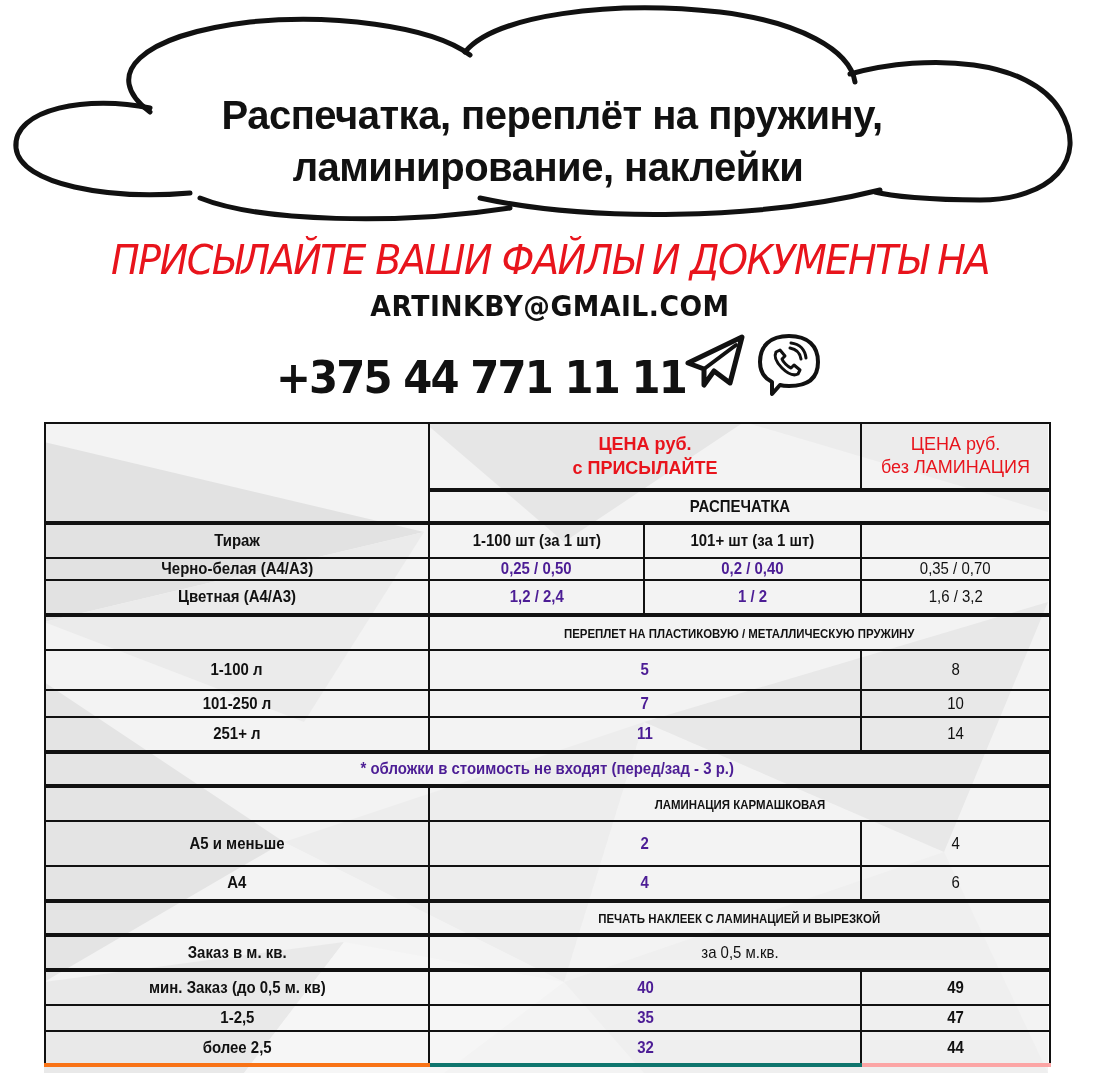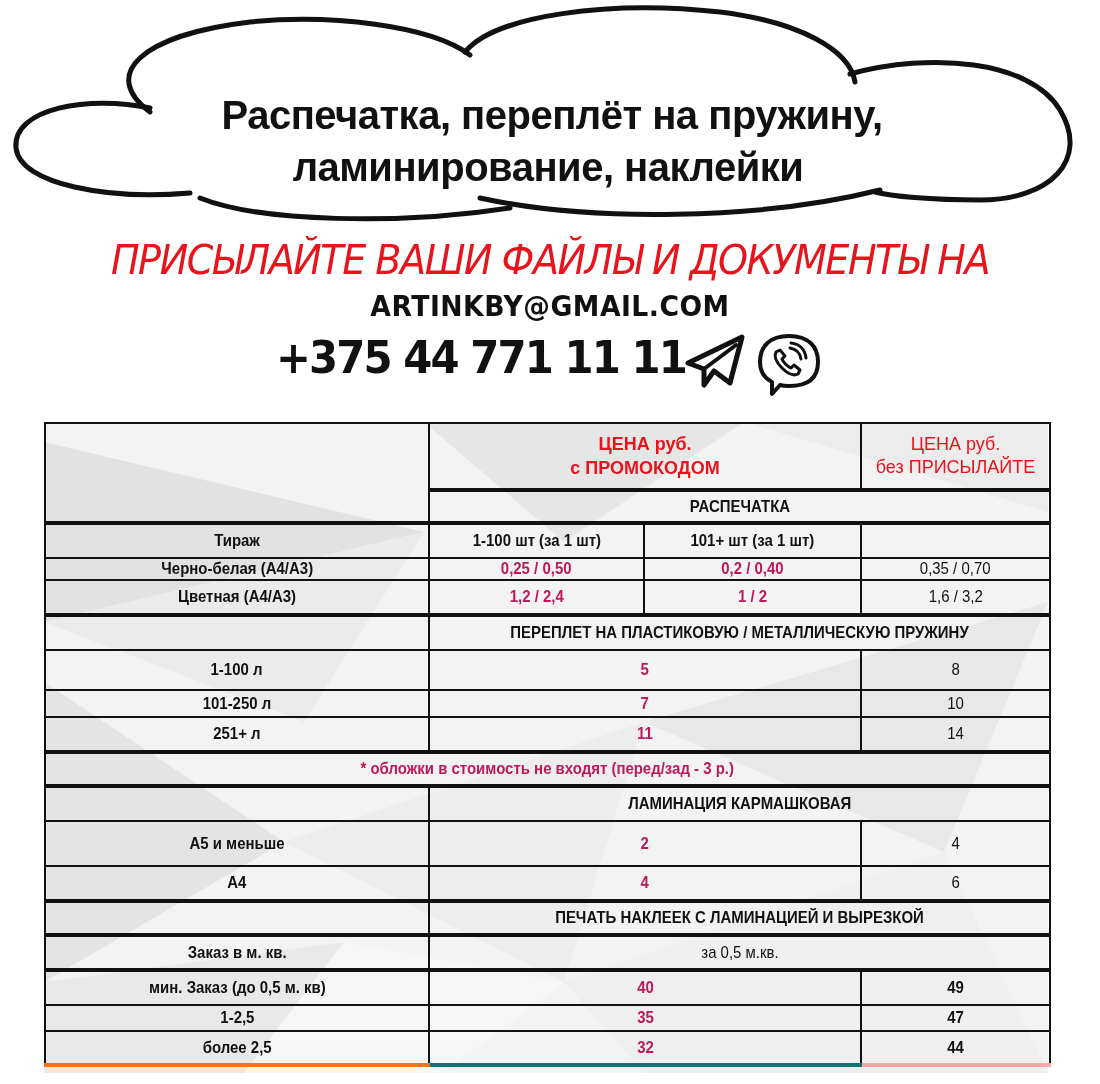--- a/index.html
+++ b/index.html
@@ -21,46 +21,46 @@
     color:#e8141c; font-family:"DejaVu Sans", sans-serif; font-style:italic;
     font-size:41px; letter-spacing:-1.6px; transform:scaleX(0.93);
     transform-origin:center; font-weight:normal;
   }
   .email {
     position:absolute; top:289px; left:0; width:1100px; text-align:center;
     font-family:"DejaVu Sans", sans-serif; font-weight:bold; font-size:29px;
     color:#111; letter-spacing:0.5px; transform:scaleX(0.92);
   }
   .phone-row {
-    position:absolute; top:322px; left:276px; height:70px; display:flex; align-items:center;
+    position:absolute; top:342px; left:276px; height:70px; display:flex; align-items:center;
   }
   .phone {
     font-family:"DejaVu Sans", sans-serif; font-weight:bold; font-size:44px;
     color:#111; letter-spacing:-2px; transform:scaleX(0.95); transform-origin:left center;
   }
   .ico { position:absolute; }
   .bgtri { position:absolute; left:44px; top:422px; width:1004px; height:651px; }
   table.price {
     position:absolute; left:44px; top:422px; width:1005px;
     border-collapse:collapse; table-layout:fixed;
     font-family:"Liberation Sans", sans-serif; font-weight:bold; font-size:17px;
     color:#111; background:transparent;
   }
   table.price td {
     border:2px solid #111; text-align:center; vertical-align:middle;
     padding:0; overflow:hidden; white-space:nowrap;
     transform:none;
   }
   table.price td span { display:inline-block; transform:scaleX(0.88); }
-  .red { color:#be185d; }
+  .red { color:#4c1d95; }
   .normal { font-weight:normal; }
   .thickT td { border-top:4px solid #111 !important; }
   .hdr-red { color:#e8141c; font-weight:bold; font-size:18px; line-height:24px; }
   .hdr-red2 { color:#e8141c; font-weight:normal; font-size:18px; line-height:23px; }
-  .sec { font-size:17px; }
+  .sec { font-size:13px; }
 </style>
 </head>
 <body>
 
 <svg class="cloud" viewBox="0 0 1100 230">
   <path d="M150,105 C95,55 200,18 330,22 C400,22 450,35 480,55 C500,10 620,2 720,12 C800,22 850,50 862,80 C920,55 1030,55 1065,105 C1100,155 1060,200 980,202 C920,205 880,198 870,192 C700,228 560,222 465,200 C380,220 260,222 180,196 C110,205 20,185 18,150 C15,110 80,95 150,105 Z" fill="#ffffff" stroke="none"></path>
   <g fill="none" stroke="#111" stroke-width="5" stroke-linecap="round">
     <path d="M150,112 C100,75 140,35 250,22 C330,14 430,25 470,55"></path>
     <path d="M465,52 C495,15 610,0 720,12 C800,22 850,50 855,82"></path>
     <path d="M850,74 C930,52 1030,60 1060,110 C1090,160 1050,200 980,200 C930,200 890,196 875,192"></path>
@@ -110,25 +110,25 @@
     <col style="width:384px">
       <col style="width:215px">
       <col style="width:217px">
       <col style="width:189px">
   </colgroup>
   <tbody>
     <tr style="height:67px">
       <td rowspan="2"></td>
       <td colspan="2">
         <div class="hdr-red">ЦЕНА руб.</div>
-        <div class="hdr-red">с ПРОМОКОДОМ</div>
+        <div class="hdr-red">с ПРИСЫЛАЙТЕ</div>
       </td>
       <td>
         <div class="hdr-red2">ЦЕНА руб.</div>
-        <div class="hdr-red2">без ПРИСЫЛАЙТЕ</div>
+        <div class="hdr-red2">без ЛАМИНАЦИЯ</div>
       </td>
     </tr>
     <tr style="height:33px" class="thickT">
       <td colspan="3" style="border-top:4px solid #111"><span>РАСПЕЧАТКА</span></td>
     </tr>
     <tr style="height:35px" class="thickT">
       <td><span>Тираж</span></td>
       <td><span>1-100 шт (за 1 шт)</span></td>
       <td><span>101+ шт (за 1 шт)</span></td>
       <td></td>

